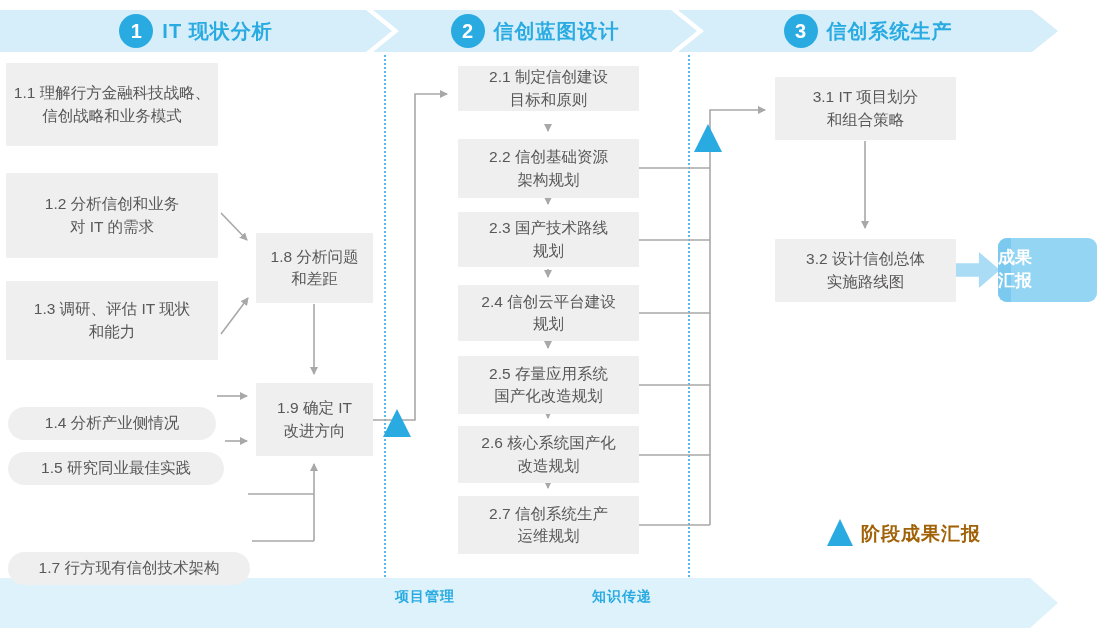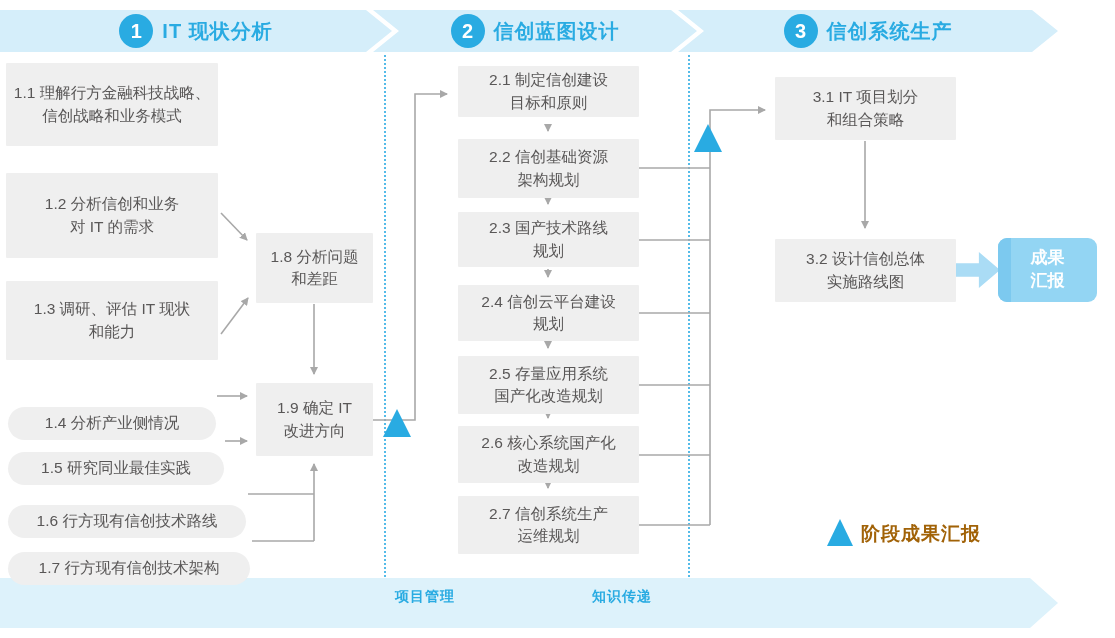--- a/index.html
+++ b/index.html
@@ -25,21 +25,21 @@
   .box{
     position:absolute;background:#efefef;border-radius:1px;color:#595757;
     font-size:15.5px;line-height:1.45;display:flex;align-items:center;justify-content:center;
     text-align:center;white-space:pre-line;padding:2px 6px;box-sizing:border-box;
   }
   .pill{border-radius:17px;white-space:nowrap;margin-top:28px;}
   
   .result{
     position:absolute;left:998px;top:238px;width:99px;height:64px;background:#93d5f3;
     border-radius:9px;color:#ffffff;font-weight:bold;font-size:17px;line-height:1.35;
-    display:flex;align-items:center;justify-content:center;text-align:center;white-space:pre-line;
+    display:flex;align-items:center;justify-content:flex-start;text-align:center;white-space:pre-line;
   }
   .result-stripe{position:absolute;left:0;top:0;width:13px;height:100%;background:#7cc9ef;border-radius:9px 0 0 9px;}
   .result-text{position:relative;z-index:1;}
   
   .fat-arrow{
     position:absolute;left:956px;top:252px;width:44px;height:36px;background:#aadcf5;
     clip-path:polygon(0 31%,52% 31%,52% 0,100% 50%,52% 100%,52% 69%,0 69%);
   }
   
   .footer-banner{
@@ -116,28 +116,27 @@
   </div>
 
   <div class="box" style="left:6px;top:63px;width:212px;height:83px">1.1 理解行方金融科技战略、
 信创战略和业务模式</div>
   <div class="box" style="left:6px;top:173px;width:212px;height:85px">1.2 分析信创和业务
 对 IT 的需求</div>
   <div class="box" style="left:6px;top:281px;width:212px;height:79px">1.3 调研、评估 IT 现状
 和能力</div>
   <div class="box pill" style="left:8px;top:379px;width:208px;height:33px">1.4 分析产业侧情况</div>
   <div class="box pill" style="left:8px;top:424px;width:216px;height:33px">1.5 研究同业最佳实践</div>
-  <div class="box pill" style="left:8px;top:477px;width:238px;height:33px">1.6 行方现有信创技术路线</div>
   <div class="box pill" style="left:8px;top:524px;width:242px;height:33px">1.7 行方现有信创技术架构</div>
   <div class="box" style="left:256px;top:233px;width:117px;height:70px">1.8 分析问题
 和差距</div>
   <div class="box" style="left:256px;top:383px;width:117px;height:73px">1.9 确定 IT
 改进方向</div>
 
-  <div class="box" style="left:458px;top:66px;width:181px;height:51px">2.1 制定信创建设
+  <div class="box" style="left:458px;top:66px;width:181px;height:45px">2.1 制定信创建设
 目标和原则</div>
   <div class="box" style="left:458px;top:139px;width:181px;height:59px">2.2 信创基础资源
 架构规划</div>
   <div class="box" style="left:458px;top:212px;width:181px;height:55px">2.3 国产技术路线
 规划</div>
   <div class="box" style="left:458px;top:285px;width:181px;height:56px">2.4 信创云平台建设
 规划</div>
   <div class="box" style="left:458px;top:356px;width:181px;height:58px">2.5 存量应用系统
 国产化改造规划</div>
   <div class="box" style="left:458px;top:426px;width:181px;height:57px">2.6 核心系统国产化

